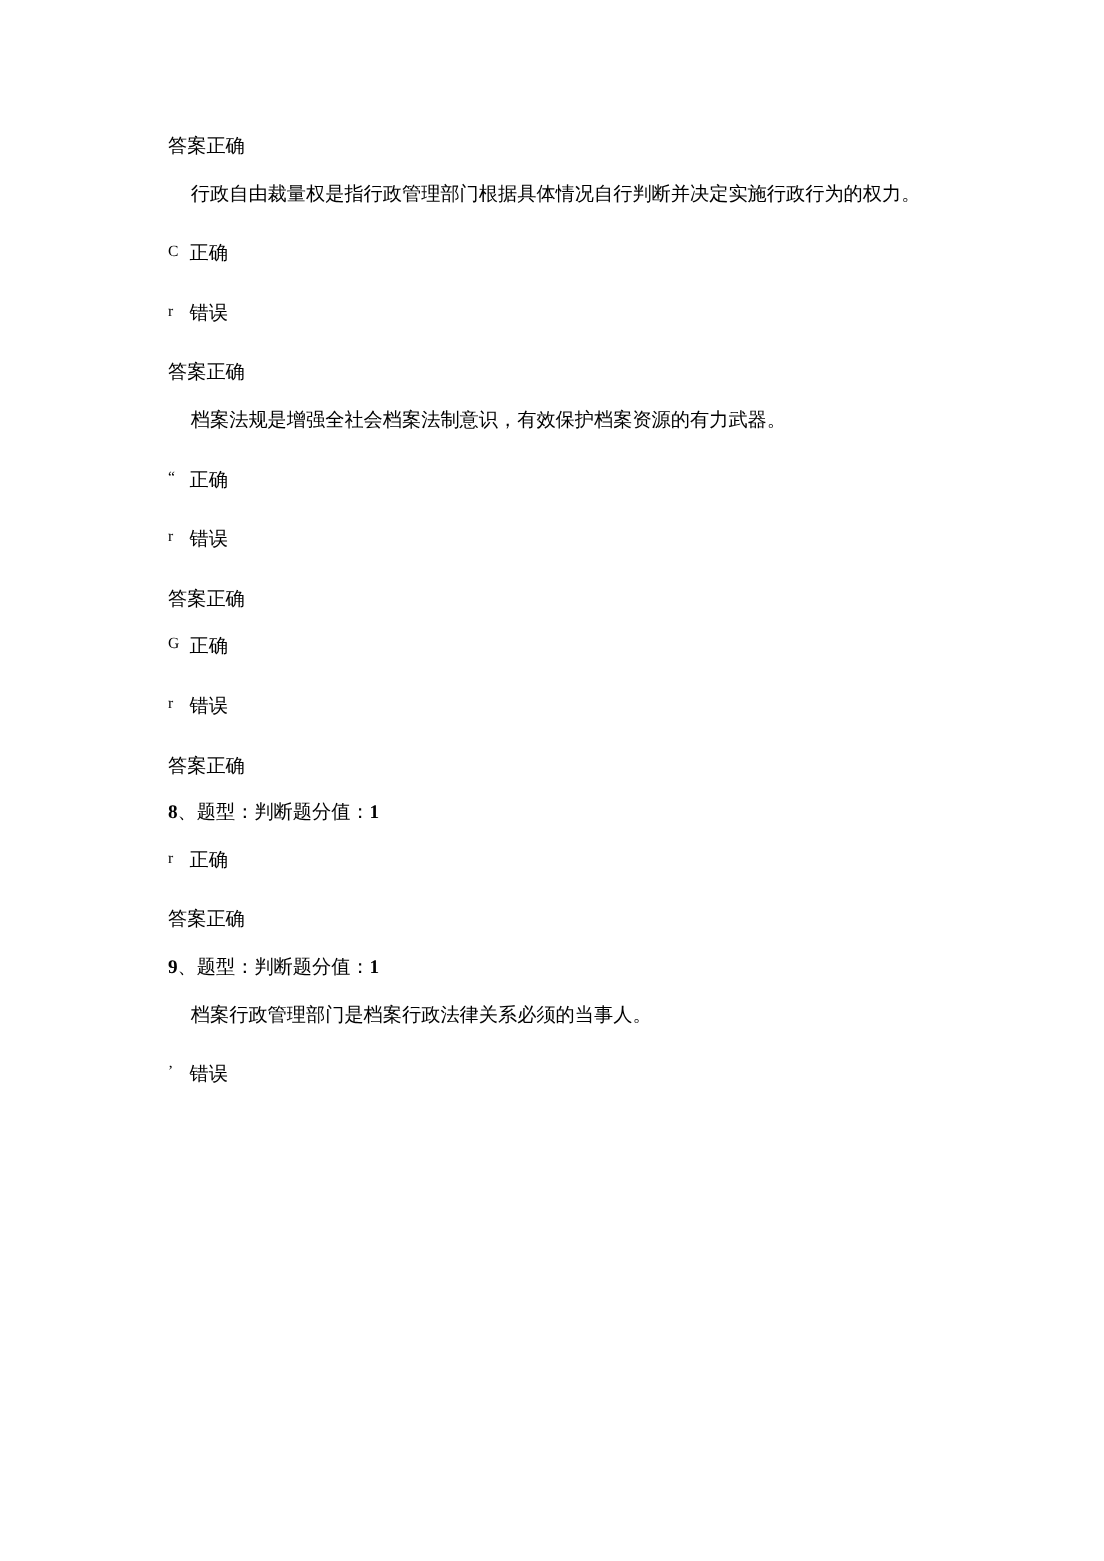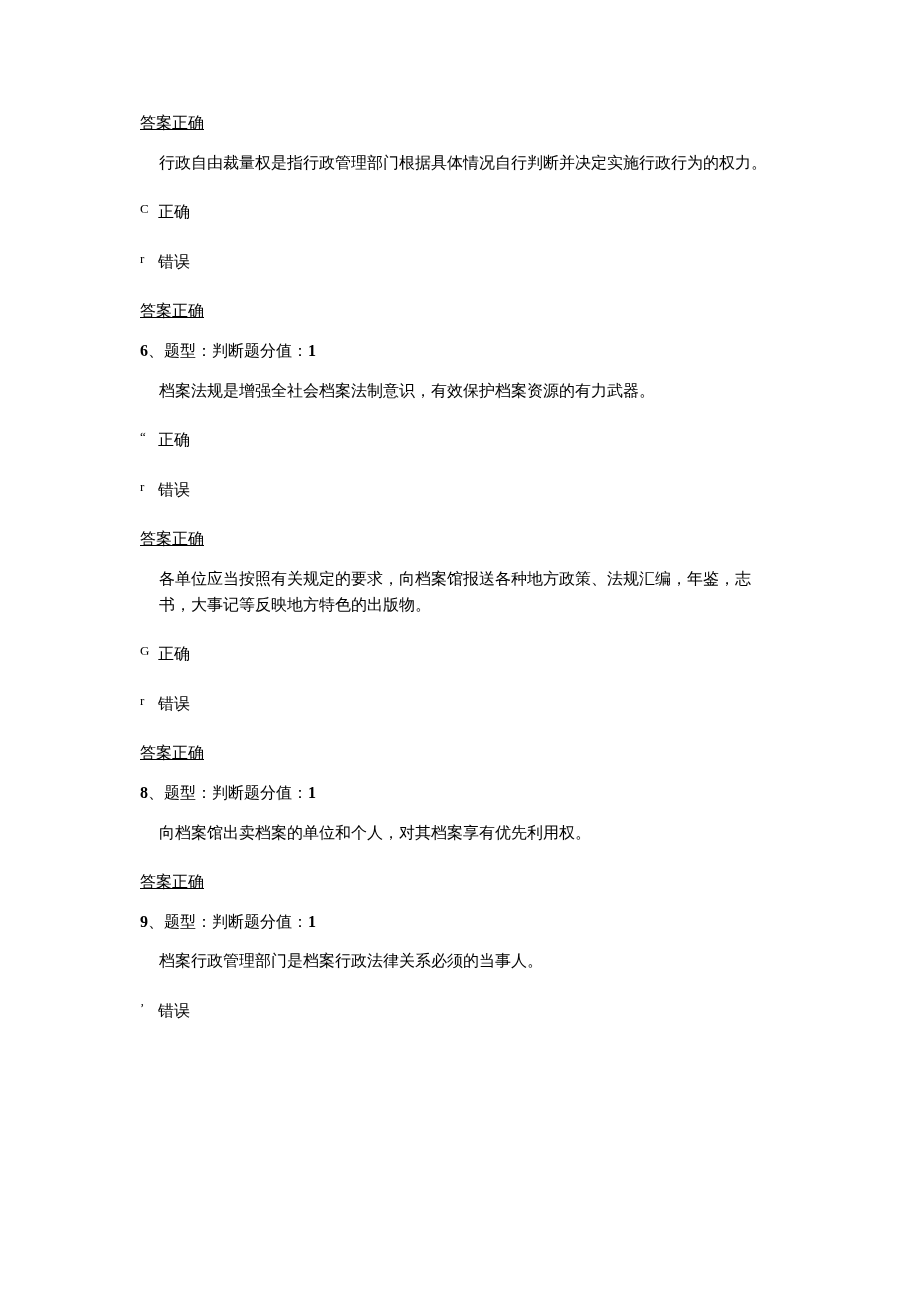--- a/index.html
+++ b/index.html
@@ -11,21 +11,20 @@
       width: 920px;
       background: #ffffff;
       font-family: "SimSun", "宋体", serif;
       font-size: 16px;
       color: #000000;
       line-height: 1.6;
       padding: 110px 140px 60px 140px;
     }
     .answer-result {
       margin-bottom: 14px;
-      text-decoration: underline;
     }
     .question-header {
       margin-bottom: 14px;
     }
     .question-header .num {
       font-weight: bold;
     }
     .question-header .bold {
       font-weight: bold;
     }
@@ -47,28 +46,26 @@
   </style>
 </head>
 <body>
 
 <div id="content">
     <div class="answer-result">答案正确</div>
     <div class="question-text">行政自由裁量权是指行政管理部门根据具体情况自行判断并决定实施行政行为的权力。</div>
     <div class="option"><span class="marker">C</span><span class="opt-text">正确</span></div>
     <div class="option"><span class="marker">r</span><span class="opt-text">错误</span></div>
     <div class="answer-result">答案正确</div>
-    <div class="question-header"><span class="num bold">6</span><span>、</span><span>题型：</span><span>判断题</span><span>分值：</span><span class="bold">1</span></div>
     <div class="question-text">档案法规是增强全社会档案法制意识，有效保护档案资源的有力武器。</div>
     <div class="option"><span class="marker">“</span><span class="opt-text">正确</span></div>
     <div class="option"><span class="marker">r</span><span class="opt-text">错误</span></div>
     <div class="answer-result">答案正确</div>
-    <div class="question-text">各单位应当按照有关规定的要求，向档案馆报送各种地方政策、法规汇编，年鉴，志书，大事记等反映地方特色的出版物。</div>
     <div class="option"><span class="marker">G</span><span class="opt-text">正确</span></div>
     <div class="option"><span class="marker">r</span><span class="opt-text">错误</span></div>
     <div class="answer-result">答案正确</div>
     <div class="question-header"><span class="num bold">8</span><span>、</span><span>题型：</span><span>判断题</span><span>分值：</span><span class="bold">1</span></div>
-    <div class="question-text">向档案馆出卖档案的单位和个人，对其档案享有优先利用权。</div>
+    <div class="option"><span class="marker">r</span><span class="opt-text">正确</span></div>
     <div class="answer-result">答案正确</div>
     <div class="question-header"><span class="num bold">9</span><span>、</span><span>题型：</span><span>判断题</span><span>分值：</span><span class="bold">1</span></div>
     <div class="question-text">档案行政管理部门是档案行政法律关系必须的当事人。</div>
     <div class="option"><span class="marker">’</span><span class="opt-text">错误</span></div>
   </div>
 
 </body></html>

